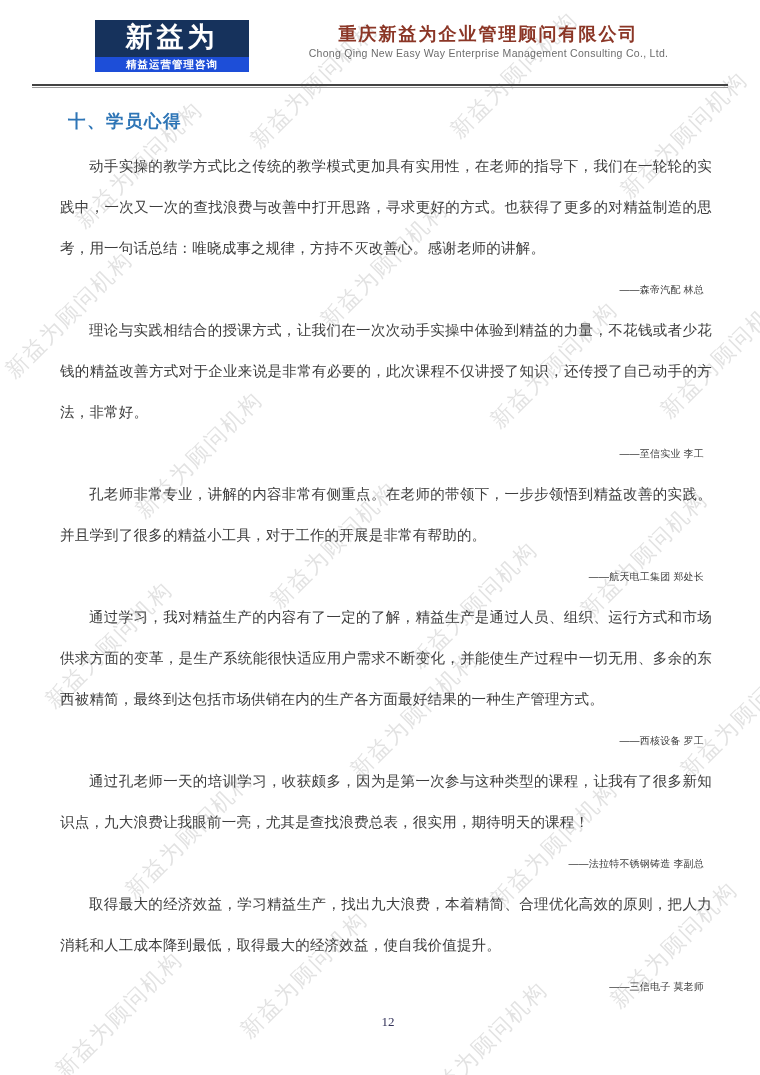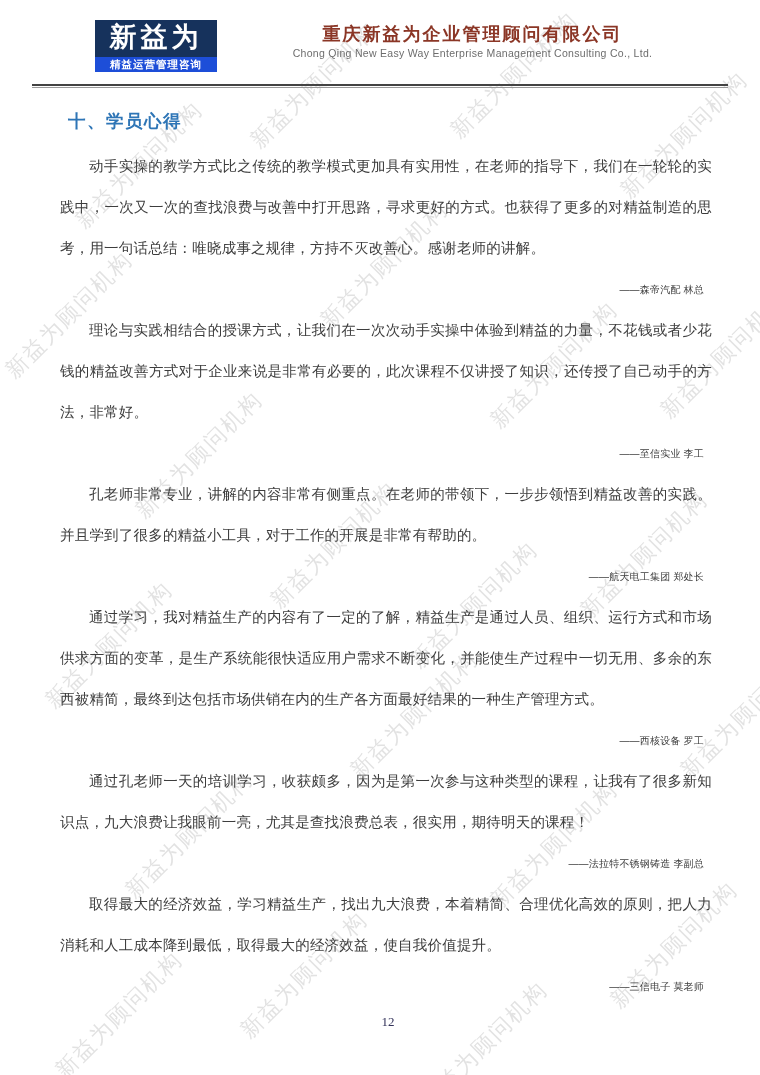--- a/index.html
+++ b/index.html
@@ -35,21 +35,21 @@
   .header {
     position: relative;
     z-index: 1;
     display: flex;
     align-items: flex-start;
     padding: 20px 32px 0 95px;
     height: 62px;
   }
   .logo {
     flex: 0 0 auto;
-    width: 122px;
+    width: 154px;
   }
   .logo-main {
     background: #16325c;
     color: #ffffff;
     font-weight: bold;
     font-size: 27px;
     letter-spacing: 4px;
     text-align: center;
     padding: 3px 0 4px 0;
     line-height: 1.1;

